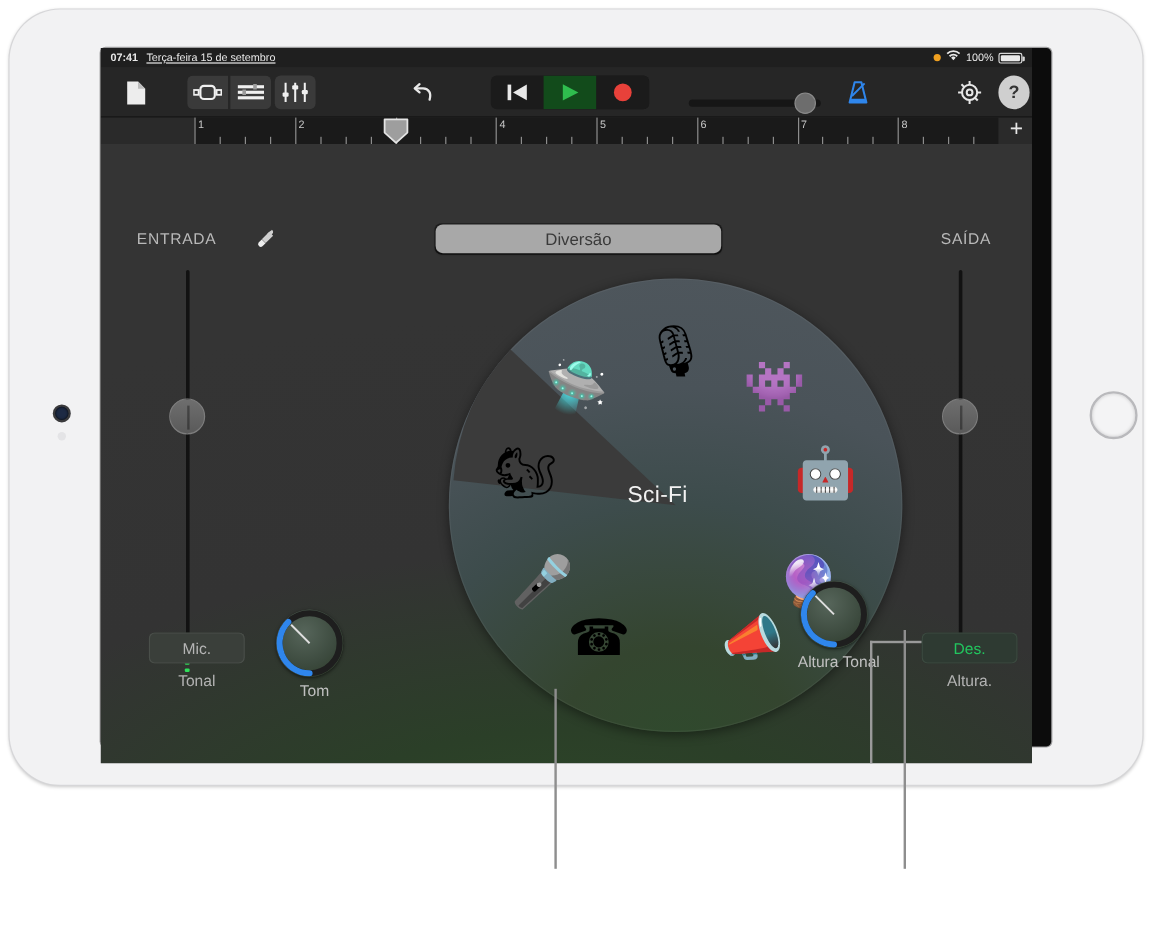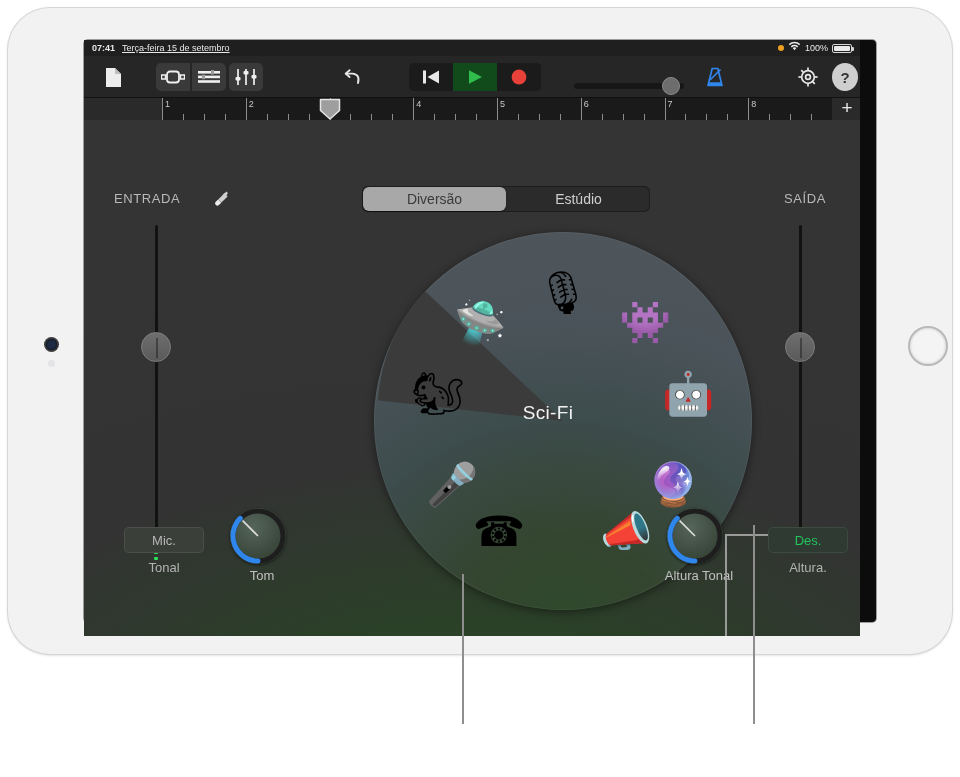--- a/index.html
+++ b/index.html
@@ -126,21 +126,21 @@
       radial-gradient(120% 90% at 50% 118%, #2e4a27 0%, #2b3f28 26%, #333333 58%, #343434 100%);
   }
 
   .lbl { position: absolute; color: #b9b9b9; font-size: 13px; letter-spacing: .6px; }
   .lbl-entrada { left: 30px; top: 71px; }
   .lbl-saida { right: 34px; top: 71px; }
 
   .mic-icon-small { position: absolute; left: 128px; top: 69px; }
 
   .seg-pill {
-    position: absolute; left: 278px; top: 66px; width: 288px; height: 26px;
+    position: absolute; left: 278px; top: 66px; width: 240px; height: 26px;
     background: #2b2b2b; border-radius: 6px; display: flex;
     box-shadow: inset 0 0 0 1px #1d1d1d;
     justify-content: flex-end;
   }
   .seg-pill > div {
     flex: 1; display: flex; align-items: center; justify-content: center;
     font-size: 14px; color: #cfcfcf;
   }
   .seg-pill .on {
     background: #a8a8a8; color: #3a3a3a; border-radius: 6px;
@@ -400,21 +400,20 @@
         <svg width="20" height="20" viewBox="0 0 20 20">
           <path d="M14.5 2.2c1.4 1.4 1.4 2.6.5 3.5l-2.4 2.4-2-2 2.4-2.4c.9-.9 2.1-.9 1.5-1.5z" fill="#d2d2d2"></path>
           <path d="M12.4 4.2l3.2 3.2-6.2 6.2-3.2-3.2z" fill="#cfcfcf"></path>
           <path d="M6.1 10.5l3.2 3.2-2.6 2.6a2.3 2.3 0 0 1-3.2-3.2z" fill="#ededed"></path>
         </svg>
       </div>
       <div class="lbl lbl-saida">SAÍDA</div>
 
       <div class="seg-pill">
         <div class="on">Diversão</div>
-        <div>Estúdio</div>
       </div>
 
       <div class="vslider" style="left:57px; top:105px; height:320px;">
         <div class="track"></div>
         <div class="thumb" style="top:107px"></div>
       </div>
       <div class="level-led" style="left:70px; top:431px"></div>
       <div class="level-led" style="left:70px; top:437px"></div>
 
       <div class="vslider" style="left:701px; top:105px; height:320px;">
@@ -451,21 +450,21 @@
             <path d="M28 53 A25 25 0 0 1 10.3 10.3" fill="none" stroke="#2f86ec" stroke-width="5" stroke-linecap="round"></path>
             <line x1="28" y1="28" x2="12.6" y2="12.6" stroke="#dfdfdf" stroke-width="1.6"></line>
           </svg>
         </div>
         <div class="knob-label">Tom</div>
       </div>
 
       <div class="pill-btn pill-mic" style="left:40px; top:407px; width:80px">Mic.</div>
       <div class="sub-label" style="left:40px; top:440px; width:80px">Tonal</div>
 
-      <div class="knob-wrap" style="left:583px; top:388px;">
+      <div class="knob-wrap" style="left:583px; top:364px;">
         <div class="knob">
           <svg width="56" height="56" viewBox="0 0 56 56" style="position:absolute;left:0;top:0">
             <circle cx="28" cy="28" r="25" fill="none" stroke="#1e1e1e" stroke-width="5"></circle>
             <path d="M28 53 A25 25 0 0 1 10.3 10.3" fill="none" stroke="#2f86ec" stroke-width="5" stroke-linecap="round"></path>
             <line x1="28" y1="28" x2="12.6" y2="12.6" stroke="#dfdfdf" stroke-width="1.6"></line>
           </svg>
         </div>
         <div class="knob-label">Altura Tonal</div>
       </div>
 

